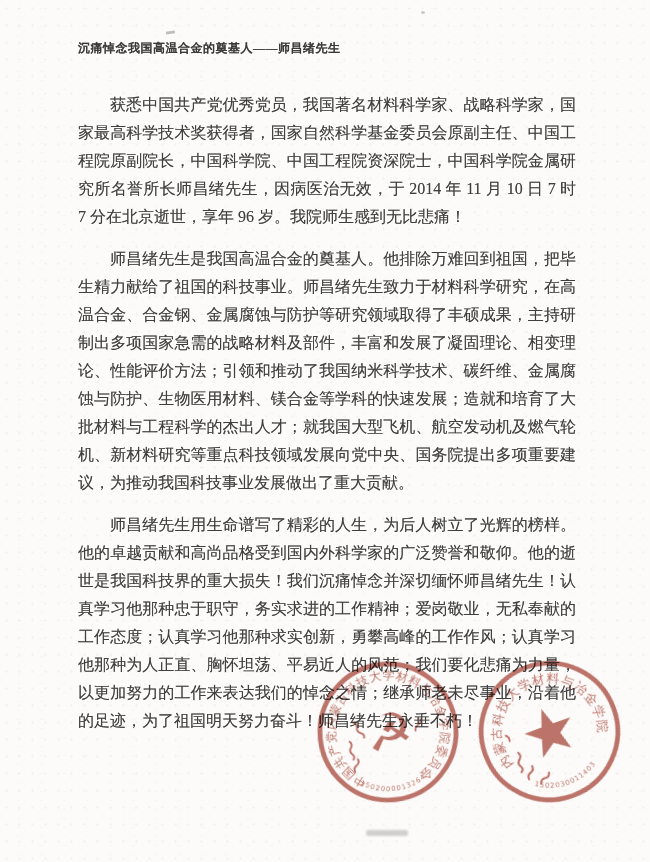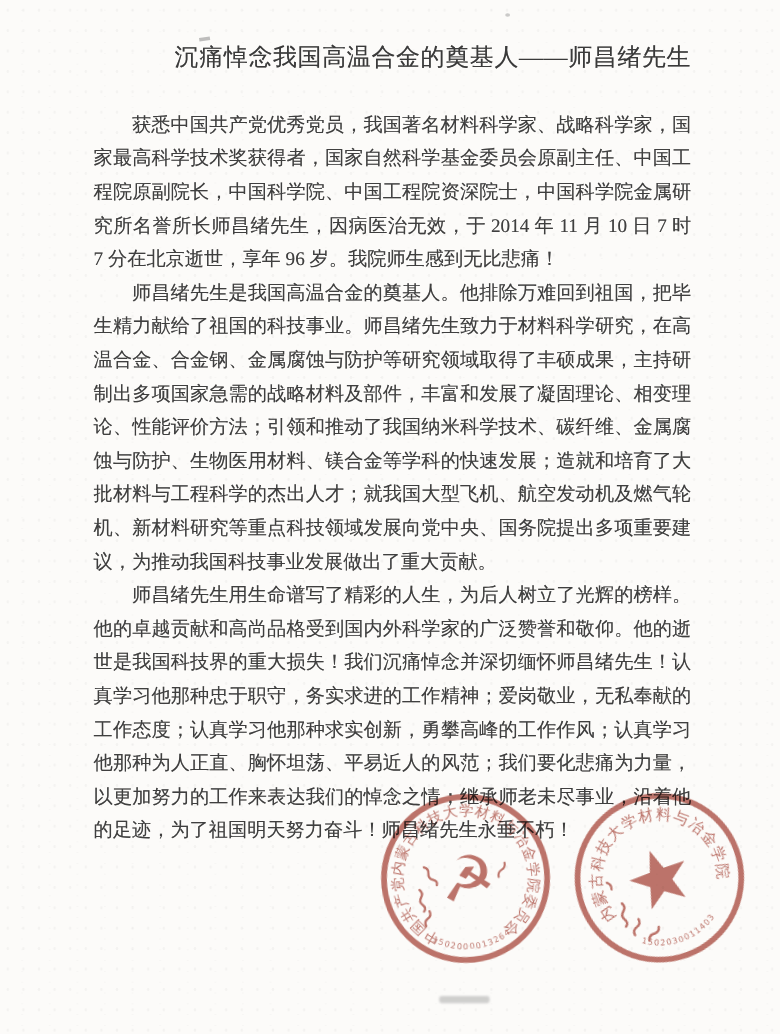--- a/index.html
+++ b/index.html
@@ -21,38 +21,38 @@
     background-position: 0 0, 7px 4px;
     color: #3f3f3f;
   }
   .content {
     position: absolute;
     top: 0; left: 0;
     width: 650px;
     padding: 34px 74px 0 78px;
   }
   .title {
-    text-align: right;
-    font-size: 20px;
-    font-weight: normal;
+    text-align: left;
+    font-size: 12px;
+    font-weight: bold;
     line-height: 28px;
     letter-spacing: 0.5px;
     color: #3a3a3a;
     text-shadow: 0 0 0.5px rgba(70,70,70,0.55);
   }
   .body-text p {
     font-size: 16px;
     line-height: 28px;
     text-align: justify;
     text-indent: 2em;
     color: #3f3f3f;
     text-shadow: 0 0 0.5px rgba(70,70,70,0.5);
   }
   .body-text p.first { margin-top: 29px; }
-  .body-text p + p { margin-top: 0; }
+  .body-text p + p { margin-top: 14px; }
   .signature {
     position: absolute;
     top: 691px;
     left: 353px;
     width: 220px;
     text-align: center;
     font-size: 16.5px;
     line-height: 28px;
     color: #474747;
     text-shadow: 0 0 0.5px rgba(70,70,70,0.5);

